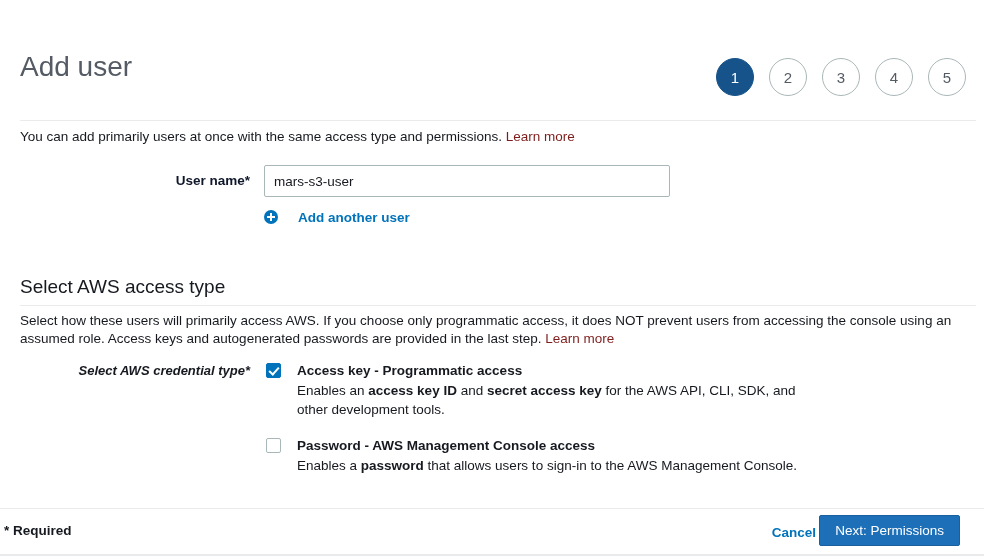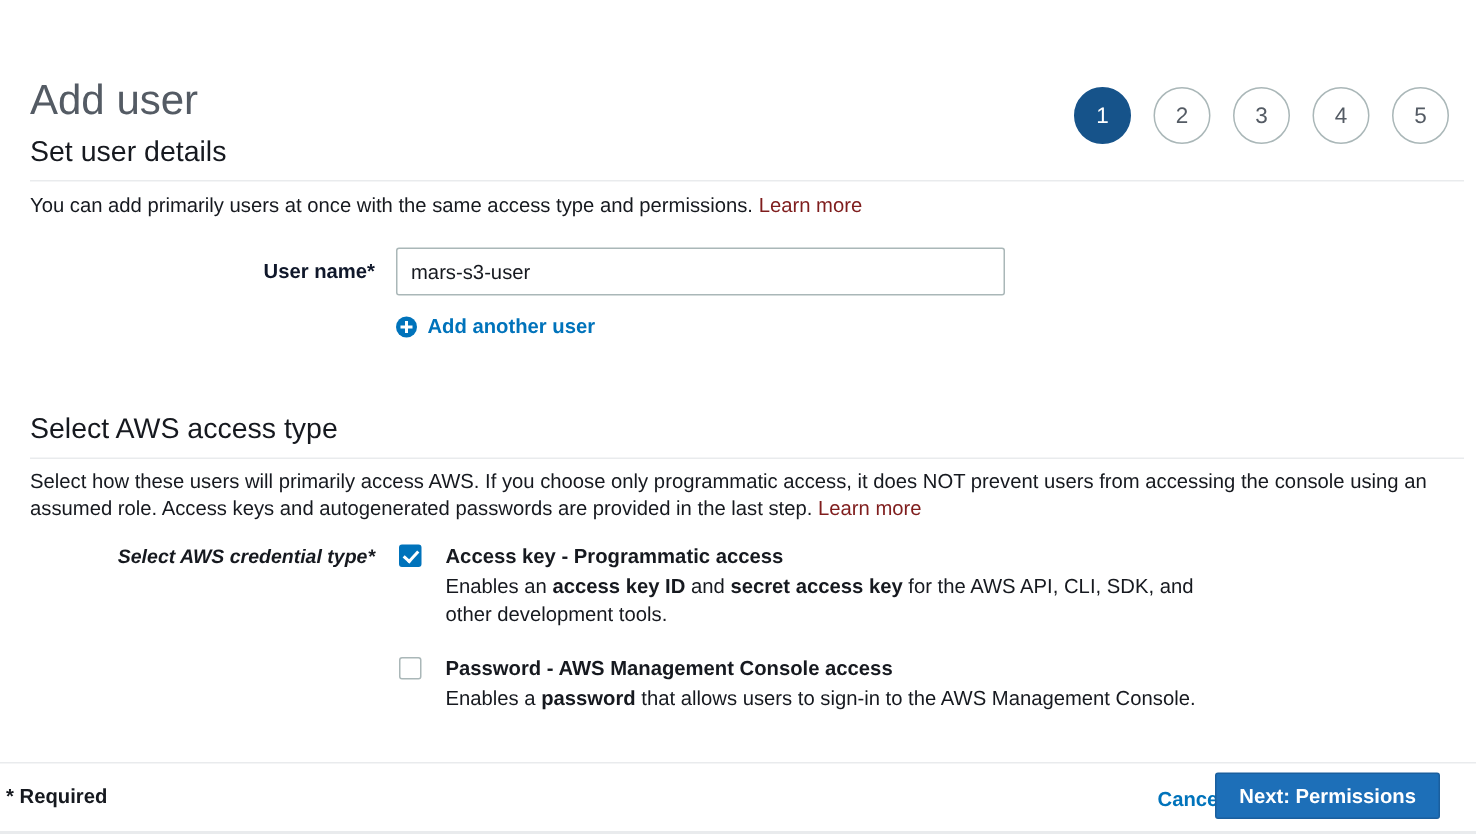--- a/index.html
+++ b/index.html
@@ -113,22 +113,22 @@
     color: #16191f;
     outline: none;
     background: #fff;
   }
 
   .add-another {
     position: absolute;
     left: 264px;
     top: 210px;
     display: flex;
-    align-items: flex-end;
-    gap: 7px;
+    align-items: flex-start;
+    gap: 20px;
     color: #0073bb;
     font-size: 13.5px;
     font-weight: bold;
     cursor: pointer;
   }
   .plus-circle {
     width: 14px;
     height: 14px;
     border-radius: 50%;
     background: #0073bb;
@@ -241,21 +241,21 @@
     position: absolute;
     right: 24px;
     top: 515px;
     height: 31px;
     padding: 0 15px;
     background: #1d6fb8;
     border: 1px solid #1a5f9e;
     border-radius: 2px;
     color: #ffffff;
     font-size: 13.5px;
-    font-weight: bold;
+    font-weight: normal;
     cursor: pointer;
     font-family: "Liberation Sans", sans-serif;
   }
   .bottom-strip {
     position: absolute;
     left: 0;
     top: 554px;
     width: 984px;
     height: 2px;
     background: #e9ebed;
@@ -270,21 +270,20 @@
     <div class="page-title">Add user</div>
     <div class="steps">
       <div class="step active">1</div>
       <div class="step">2</div>
       <div class="step">3</div>
       <div class="step">4</div>
       <div class="step">5</div>
     </div>
   </div>
 
-  <div class="section-title" style="top:91px">Set user details</div>
   <div class="rule" style="top:120px"></div>
   <div class="desc" style="top:128px">
     <span>You can add primarily users at once with the same access type and permissions.</span>
     <a class="link">Learn more</a>
   </div>
 
   <div class="field-label" style="left:20px; top:173px; width:230px;">User name*</div>
   <input class="text-input" type="text" value="mars-s3-user" style="">
 
   <div class="add-another">

